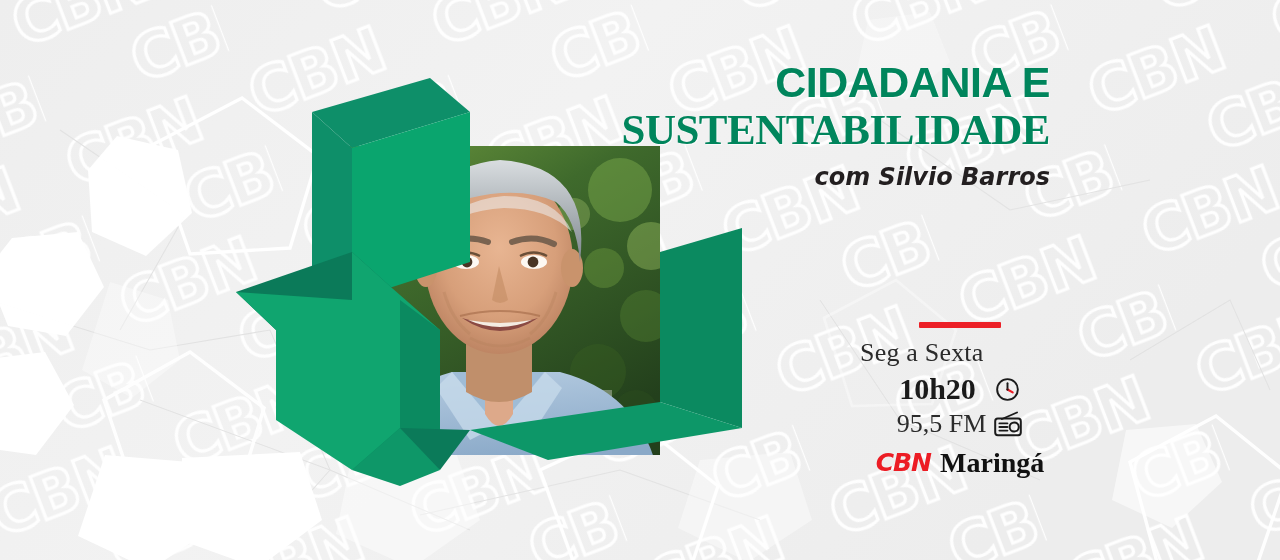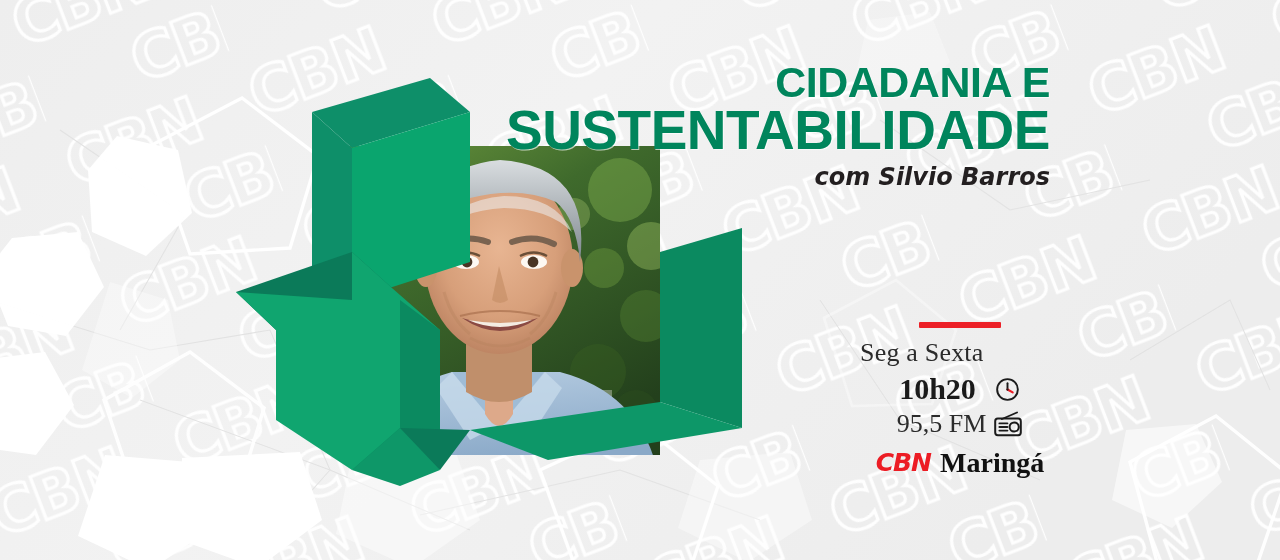--- a/index.html
+++ b/index.html
@@ -28,21 +28,21 @@
   }
   .title-line{
     font-weight:bold;
     font-size:43px;
     line-height:48px;
     letter-spacing:-0.5px;
     color:#00855c;
     text-shadow:1px 1px 0 rgba(255,255,255,.65);
     white-space:nowrap;
   }
-  .title-line.l2{font-size:55px;}
+  .title-line.l2{font-size:43px;font-family:Liberation Serif, serif;}
   .subtitle{
     margin-top:9px;
     font-family:"DejaVu Sans",sans-serif;
     font-style:italic;
     font-weight:600;
     font-size:24px;
     line-height:28px;
     color:#231f20;
   }
 

